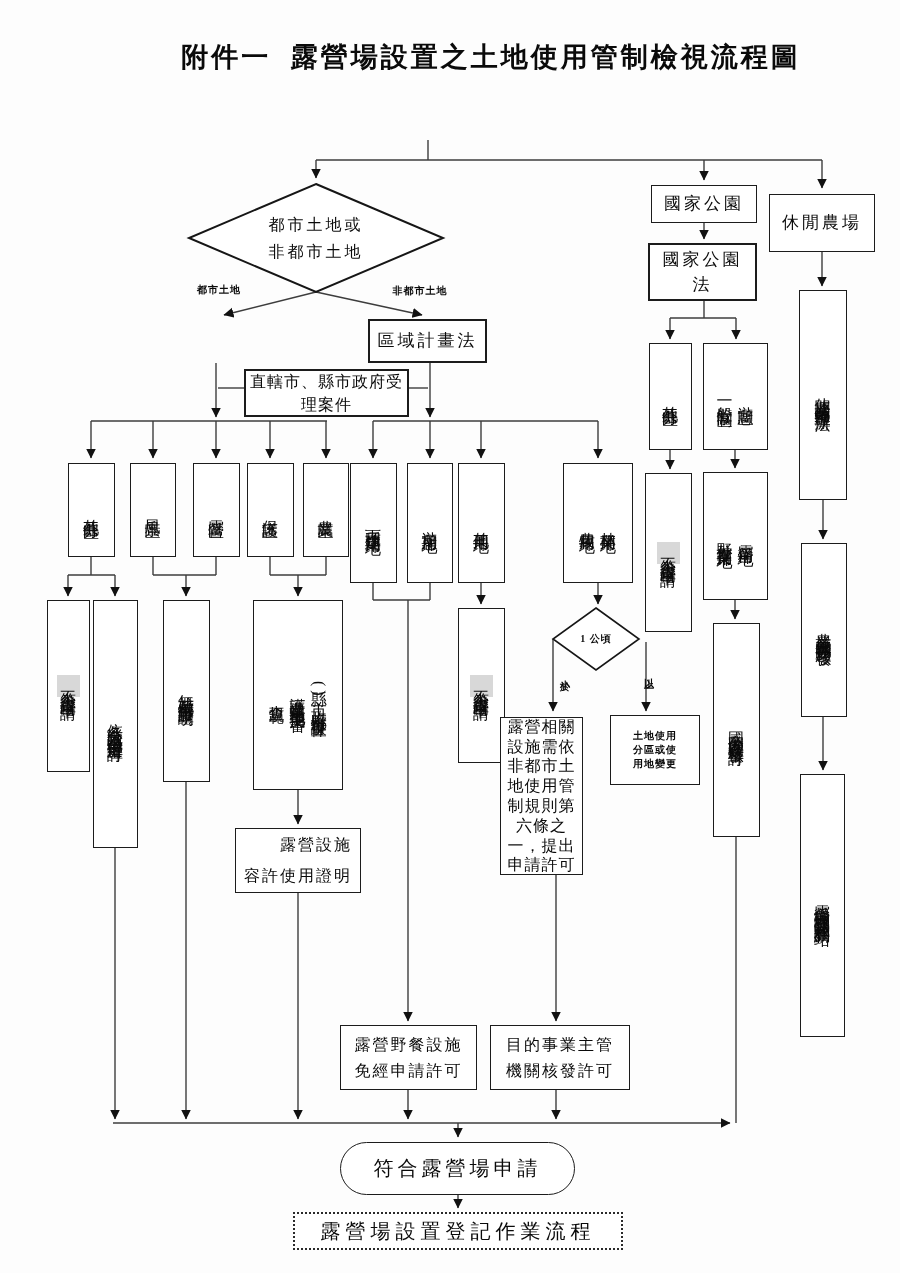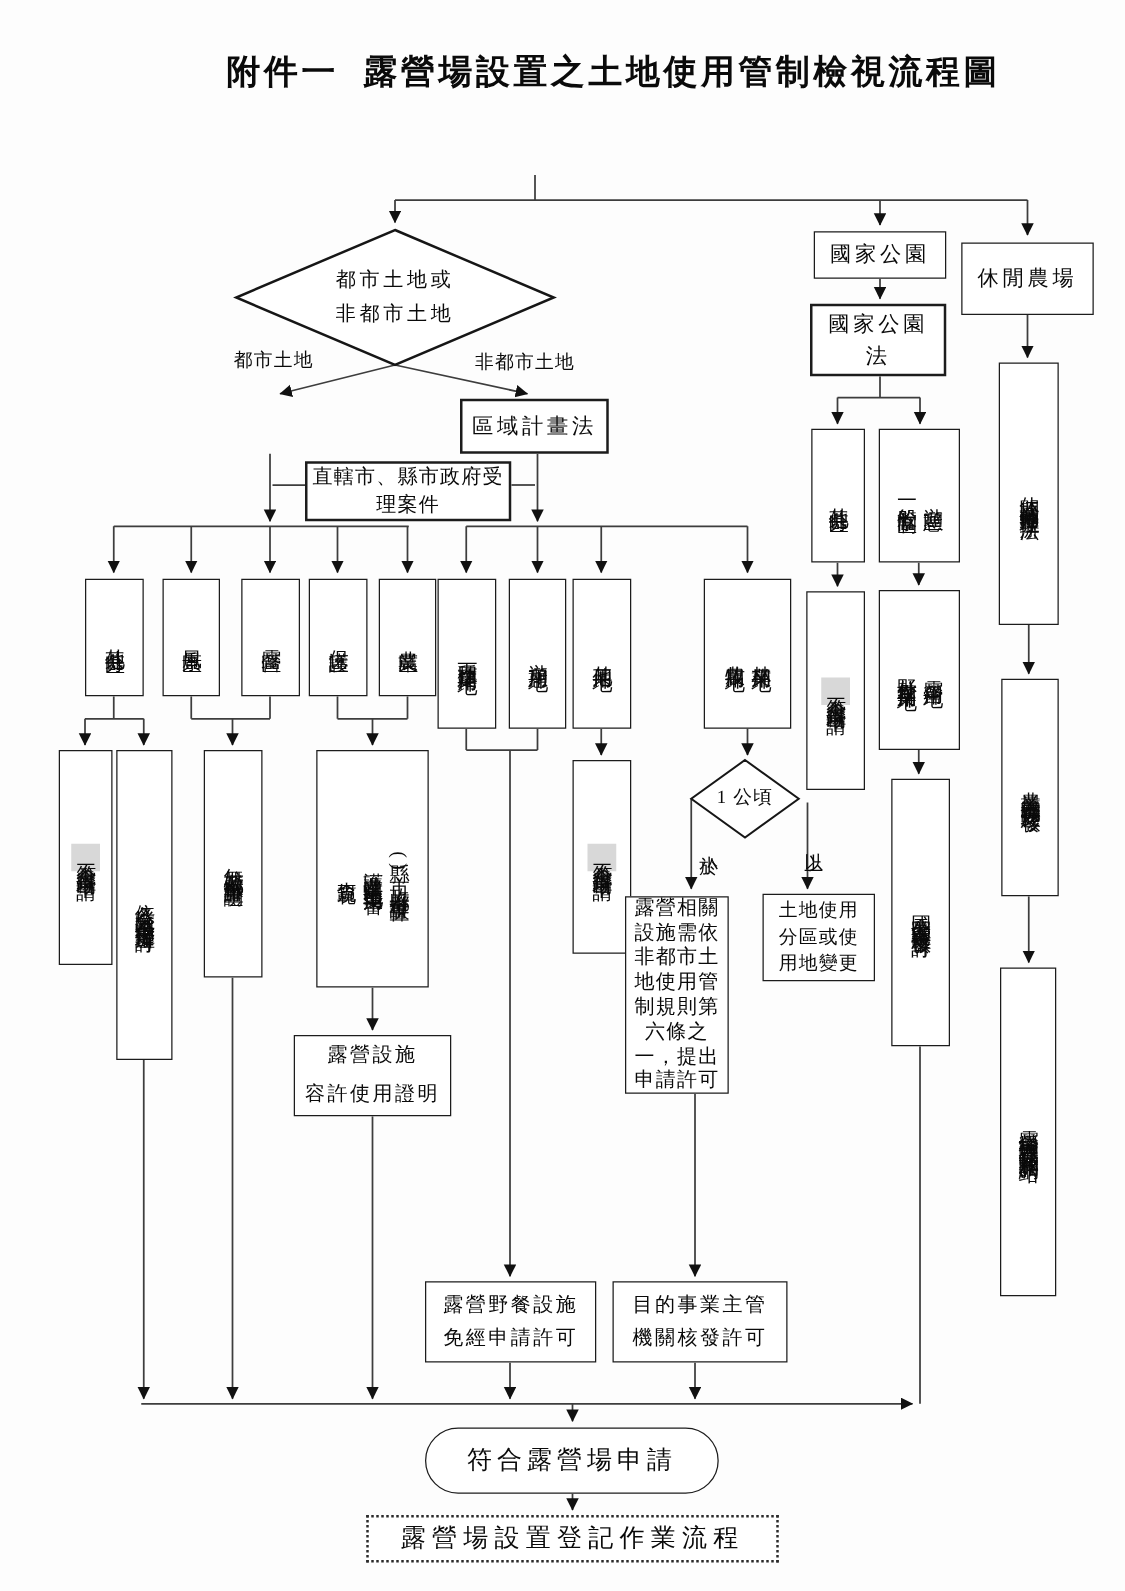--- a/index.html
+++ b/index.html
@@ -14,24 +14,24 @@
     white-space:pre-line;font-size:16px;letter-spacing:2px;line-height:1.32;
   }
   .v{writing-mode:vertical-rl;}
   .hl{background:#d8d8d8;padding:3px 1px;}
   .noborder{border:none;background:transparent;}
   .oval{border-radius:28px;border-width:1.8px;letter-spacing:5px;}
   .thick{border-width:2px;}
   .dotted{border:2.2px dotted #2a2a2a;font-size:20px;letter-spacing:5px;}
   .title{font-size:27px;font-weight:bold;letter-spacing:3px;white-space:pre;margin-left:41px;}
   .lawbox{font-size:17px;letter-spacing:3px;}
-  .small{font-size:15px;letter-spacing:1px;}
+  .small{font-size:10px;letter-spacing:1px;font-weight:bold;}
   .art6{font-size:16px;letter-spacing:1px;line-height:1.24;}
   .accept{font-size:16px;letter-spacing:1px;line-height:1.45;}
-  .cert2{line-height:1.9;}
+  .cert2{line-height:1.9;text-align:right;}
   .big{font-size:20px;letter-spacing:4px;}
   .dtext{line-height:1.7;letter-spacing:3px;}
 </style>
 </head>
 <body>
 
 <div id="canvas">
 
   <svg id="wires" width="900" height="1273" viewBox="0 0 900 1273">
     <defs>

